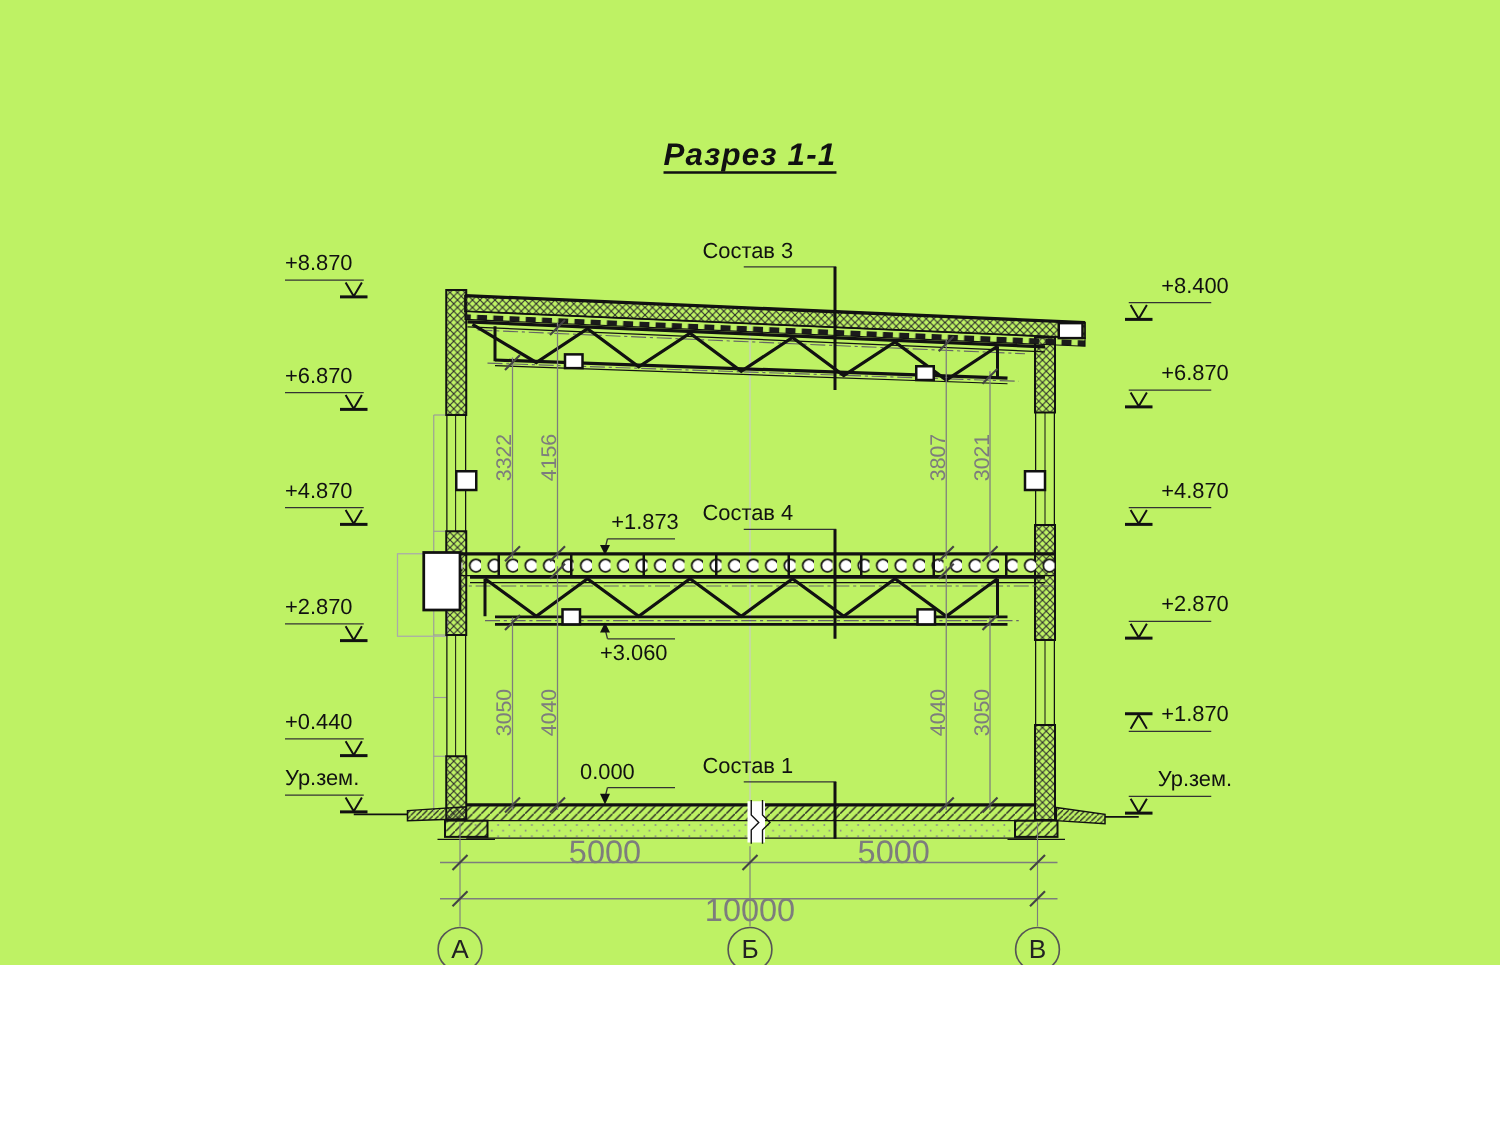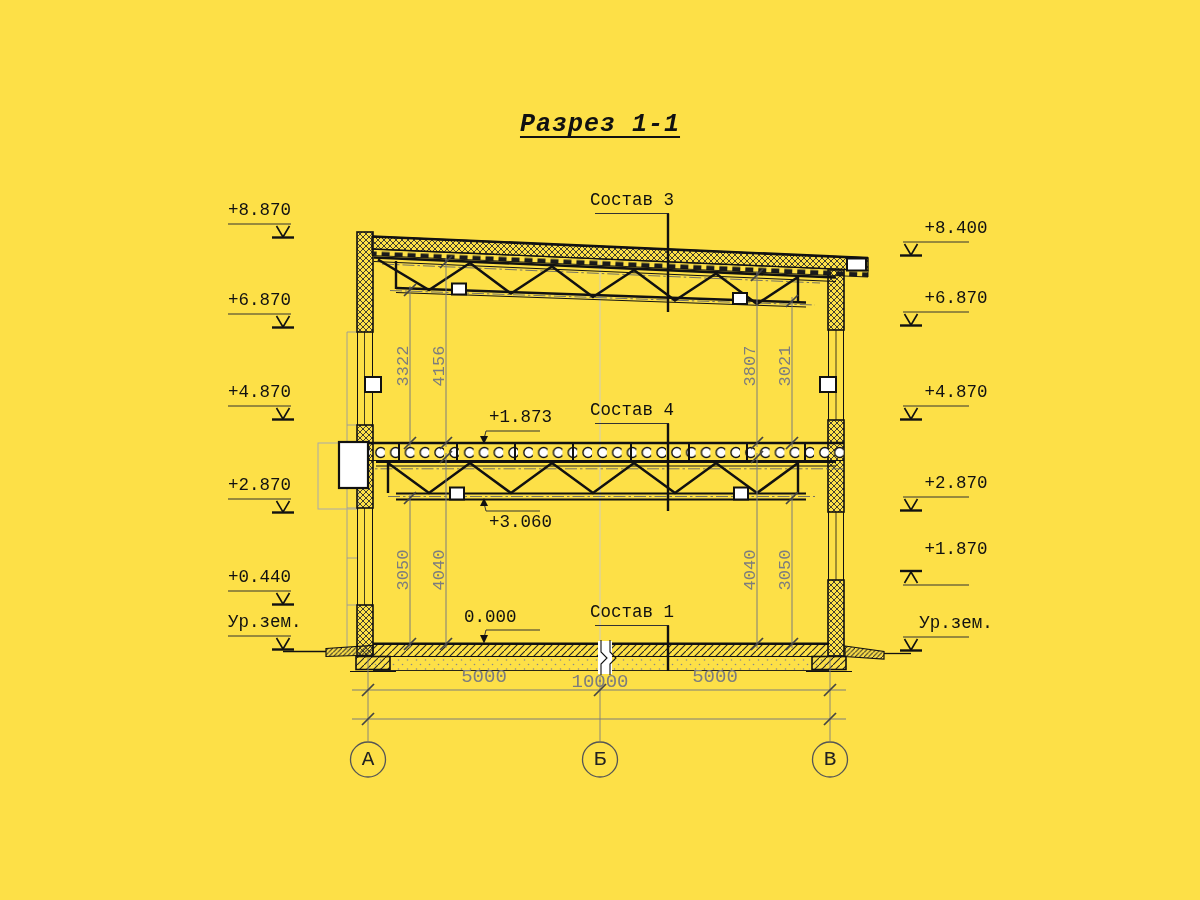--- a/index.html
+++ b/index.html
@@ -1,26 +1,26 @@
 <!DOCTYPE html>
 <html><head>
 <meta charset="utf-8">
 <style>
   html,body{margin:0;padding:0;background:#fff;}
-  #stage{position:relative;width:1200px;height:900px;background:#fde047;overflow:hidden;
-         font-family:Liberation Mono, monospace;}
+  #stage{position:relative;width:1200px;height:772px;background:#bef264;overflow:hidden;
+         font-family:Liberation Sans, sans-serif;}
   #stage svg{position:absolute;left:0;top:0;}
   .txt{position:absolute;color:#111;font-size:17.5px;white-space:nowrap;line-height:1;}
   .ttl{font-size:25px;font-style:italic;font-weight:bold;letter-spacing:1px;}
   .ttl span{text-decoration:underline;text-underline-offset:5px;}
-  .elevL{width:62px;text-align:right;}
+  .elevL{width:62px;}
   .elevR{width:80px;text-align:center;}
-  .lbl{width:140px;text-align:center;}
+  .lbl{width:140px;text-align:left;}
   .lvl{width:70px;text-align:left;}
-  .dim{color:#7d7d7d;font-size:19px;}
+  .dim{color:#7d7d7d;font-size:26px;}
   .dimc{width:90px;text-align:center;}
   .vdim{color:#7d7d7d;font-size:17px;width:64px;height:18px;text-align:center;
         transform:rotate(-90deg);transform-origin:center;}
   .axis{width:44px;text-align:center;font-size:21px;color:#222;}
 </style>
 </head>
 <body>
 
 <div id="stage">
 
@@ -309,41 +309,41 @@
 <div class="txt elevL" style="left:228px;top:292px;">+6.870</div>
 <div class="txt elevL" style="left:228px;top:384px;">+4.870</div>
 <div class="txt elevL" style="left:228px;top:477px;">+2.870</div>
 <div class="txt elevL" style="left:228px;top:569px;">+0.440</div>
 <div class="txt elevL" style="left:228px;top:614px;">Ур.зем.</div>
 
 <div class="txt elevR" style="left:916px;top:220px;">+8.400</div>
 <div class="txt elevR" style="left:916px;top:290px;">+6.870</div>
 <div class="txt elevR" style="left:916px;top:384px;">+4.870</div>
 <div class="txt elevR" style="left:916px;top:475px;">+2.870</div>
-<div class="txt elevR" style="left:916px;top:541px;">+1.870</div>
+<div class="txt elevR" style="left:916px;top:563px;">+1.870</div>
 <div class="txt elevR" style="left:916px;top:615px;">Ур.зем.</div>
 
 <div class="txt lbl" style="left:562px;top:192px;">Состав 3</div>
 <div class="txt lbl" style="left:562px;top:402px;">Состав 4</div>
 <div class="txt lbl" style="left:562px;top:604px;">Состав 1</div>
 
 <div class="txt lvl" style="left:489px;top:409px;">+1.873</div>
-<div class="txt lvl" style="left:489px;top:514px;">+3.060</div>
+<div class="txt lvl" style="left:464px;top:514px;text-align:right;">+3.060</div>
 <div class="txt lvl" style="left:464px;top:609px;">0.000</div>
 
 <div class="txt vdim" style="left:372px;top:357px;">3322</div>
 <div class="txt vdim" style="left:408px;top:357px;">4156</div>
 <div class="txt vdim" style="left:719px;top:357px;">3807</div>
 <div class="txt vdim" style="left:754px;top:357px;">3021</div>
 <div class="txt vdim" style="left:372px;top:561px;">3050</div>
 <div class="txt vdim" style="left:408px;top:561px;">4040</div>
 <div class="txt vdim" style="left:719px;top:561px;">4040</div>
 <div class="txt vdim" style="left:754px;top:561px;">3050</div>
 
 <div class="txt dim dimc" style="left:439px;top:668px;">5000</div>
 <div class="txt dim dimc" style="left:670px;top:668px;">5000</div>
-<div class="txt dim dimc" style="left:555px;top:673px;">10000</div>
+<div class="txt dim dimc" style="left:555px;top:715px;">10000</div>
 
 <div class="txt axis" style="left:346px;top:749px;">А</div>
 <div class="txt axis" style="left:578px;top:749px;">Б</div>
 <div class="txt axis" style="left:808px;top:749px;">В</div>
 
 </div>
 
 </body></html>

